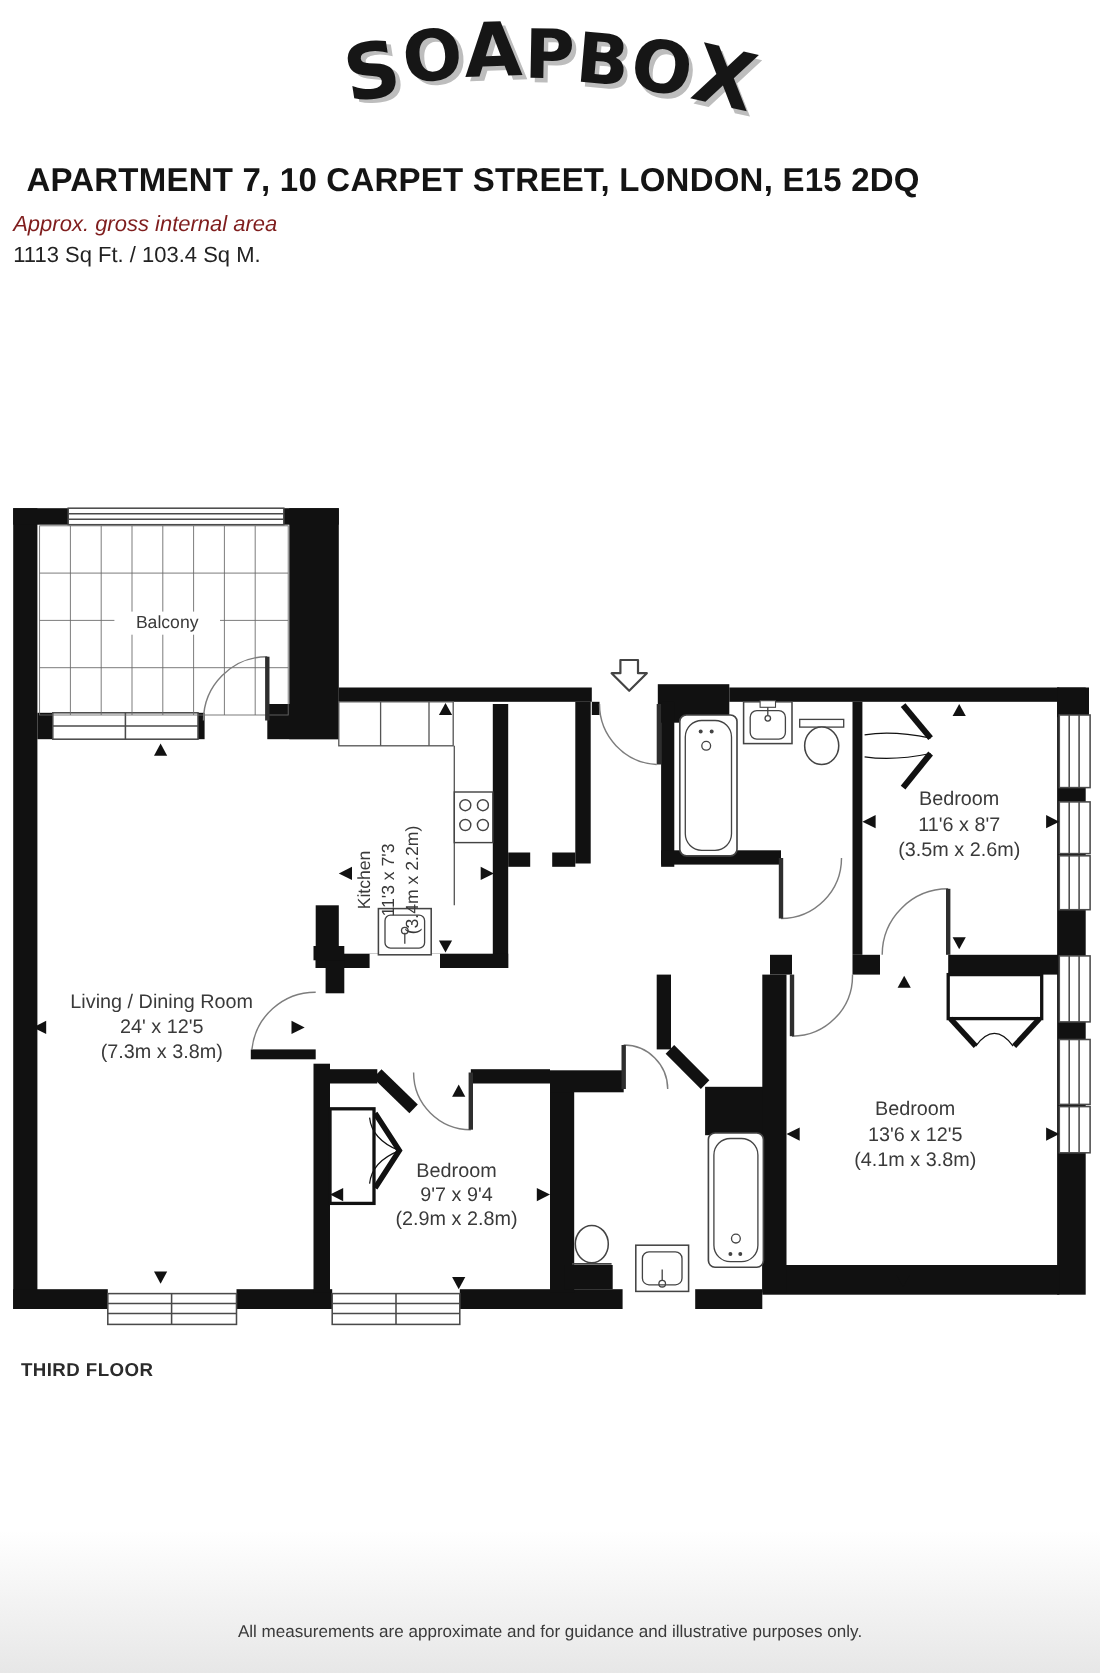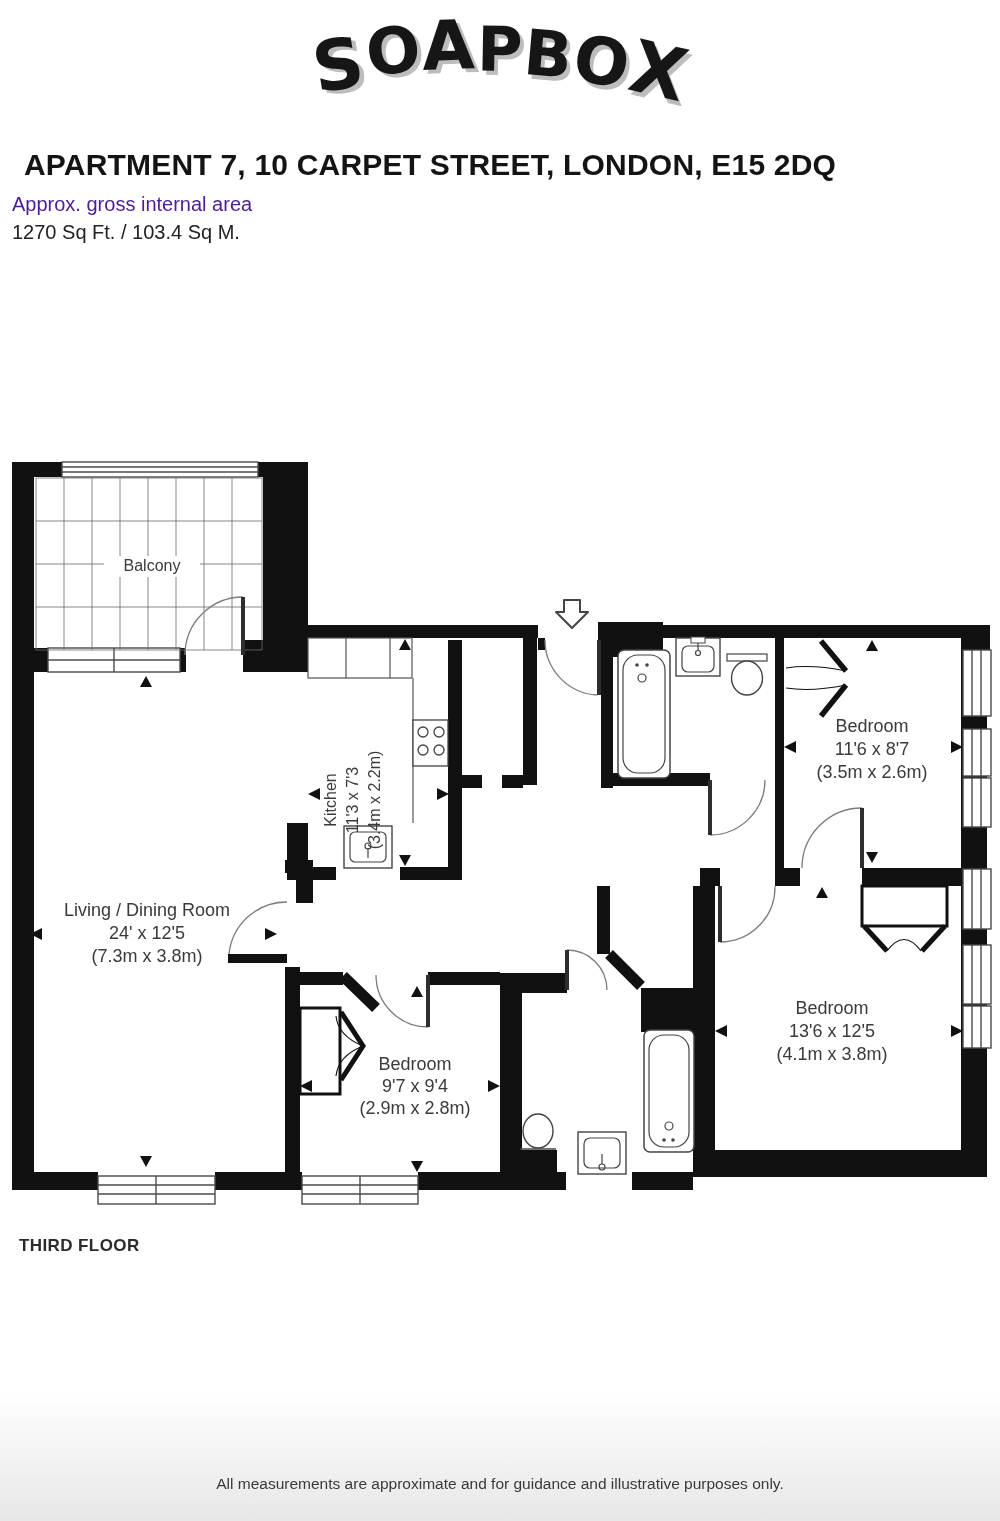--- a/index.html
+++ b/index.html
@@ -13,21 +13,21 @@
   .logo span:nth-child(1){font-size:70px;transform:translateY(12px) rotate(-9deg);}
   .logo span:nth-child(2){font-size:64px;transform:translateY(-4px) rotate(-6deg);}
   .logo span:nth-child(3){font-size:68px;transform:translateY(-8px) rotate(-2deg);}
   .logo span:nth-child(4){font-size:62px;transform:translateY(-6px) rotate(1deg);}
   .logo span:nth-child(5){font-size:63px;transform:translateY(-1px) rotate(5deg);}
   .logo span:nth-child(6){font-size:65px;transform:translateY(7px) rotate(9deg);}
   .logo span:nth-child(7){font-size:72px;transform:translateY(19px) rotate(13deg);}
 
   .title{position:absolute;left:12px;top:148px;font-size:30px;font-weight:bold;
          letter-spacing:.2px;color:#141414;white-space:nowrap;margin-left:12px;}
-  .sub1{position:absolute;left:12px;top:193px;font-size:20px;color:#4c1d95;}
+  .sub1{position:absolute;left:12px;top:193px;font-size:20px;color:#7f1d1d;font-style:italic;}
   .sub2{position:absolute;left:12px;top:221px;font-size:20px;color:#222;}
 
   
   .plan{position:absolute;left:0;top:440px;}
   .plan text{font-family:"Liberation Sans",sans-serif;fill:#3a3a3a;}
   .room-label{font-size:18px;}
   .small-label{font-size:16px;}
 
   .floor-label{position:absolute;left:19px;top:1236px;font-size:17px;font-weight:bold;
                letter-spacing:.4px;color:#2b2b2b;}
@@ -37,21 +37,21 @@
           background:linear-gradient(#ffffff, #e7e7e7);}
   .footer p{margin:0;position:absolute;bottom:28px;width:100%;text-align:center;
             font-size:15.5px;color:#3a3a3a;}
 </style>
 </head>
 <body>
 
 <div class="logo"><span>S</span><span>O</span><span>A</span><span>P</span><span>B</span><span>O</span><span>X</span></div>
 <div class="title">APARTMENT 7, 10 CARPET STREET, LONDON, E15 2DQ</div>
 <div class="sub1">Approx. gross internal area</div>
-<div class="sub2">1270 Sq Ft. / 103.4 Sq M.</div>
+<div class="sub2">1113 Sq Ft. / 103.4 Sq M.</div>
 
 <svg class="plan" width="1000" height="790" viewBox="0 440 1000 790">
 
   <g fill="#111111">
 
     <rect x="12" y="462" width="22" height="728"></rect>
 
     <rect x="12" y="462" width="50" height="15"></rect>
     <rect x="258" y="462" width="50" height="15"></rect>
 

